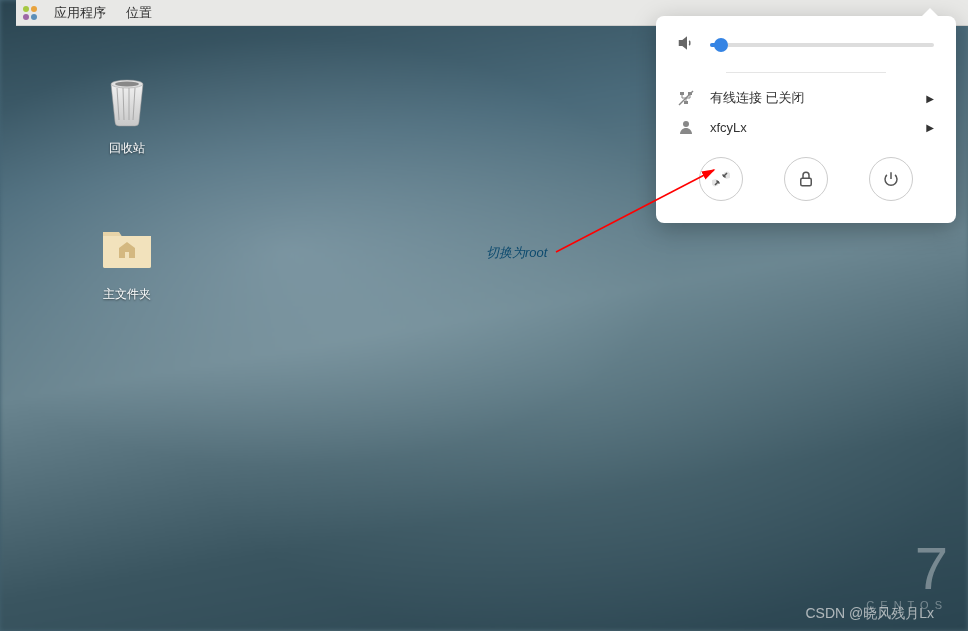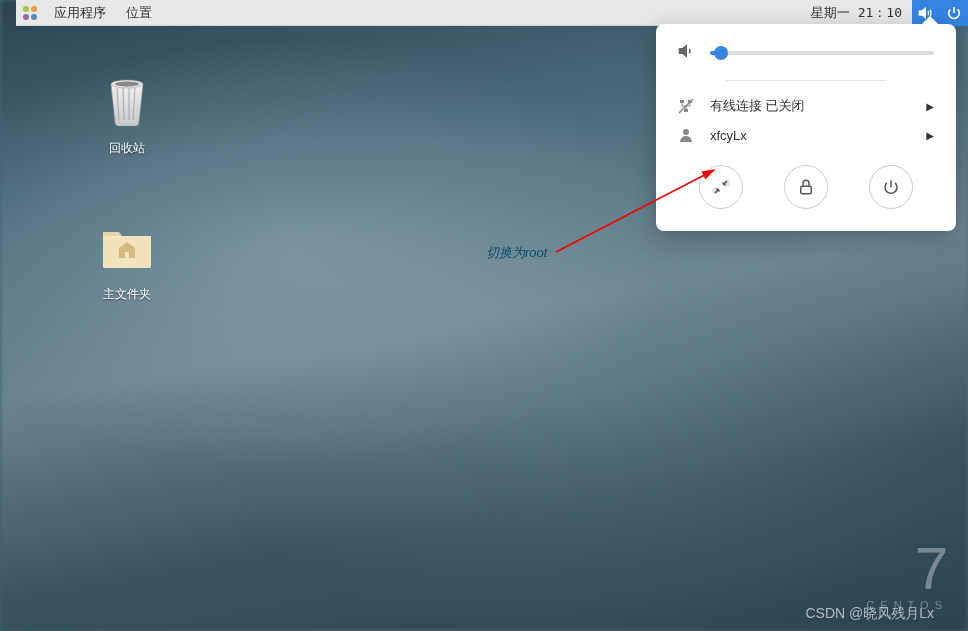--- a/index.html
+++ b/index.html
@@ -44,21 +44,21 @@
       display: flex;
       flex-direction: column;
       align-items: center;
       cursor: pointer;
     }
     .desktop-icon .icon-img { width: 56px; height: 56px; display: flex; align-items: center; justify-content: center; }
     .desktop-icon .icon-label { color: #fff; font-size: 12px; margin-top: 12px; text-shadow: 0 1px 2px rgba(0,0,0,0.6); }
 
     .popup {
       position: absolute;
-      top: 24px;
+      top: 16px;
       right: 12px;
       width: 300px;
       background: #fff;
       border-radius: 8px;
       box-shadow: 0 6px 24px rgba(0,0,0,0.25);
       z-index: 20;
       padding: 18px 0 16px 0;
     }
     .popup::before {
       content: '';
@@ -155,34 +155,20 @@
     <span class="panel-logo">
       <svg viewBox="0 0 16 16">
           <circle cx="4" cy="4" r="3" fill="#a5c843"></circle>
           <circle cx="12" cy="4" r="3" fill="#e8a33d"></circle>
           <circle cx="4" cy="12" r="3" fill="#9d67a6"></circle>
           <circle cx="12" cy="12" r="3" fill="#5c8fb8"></circle>
         </svg>
     </span>
     <span class="panel-item">应用程序</span>
     <span class="panel-item">位置</span>
-  </div>
-  <div class="panel-right">
-    <span class="panel-clock">星期一 21：10</span>
-    <span class="tray-btn active">
-      <svg viewBox="0 0 24 24" fill="none" stroke="currentColor" stroke-width="2">
-          <path d="M11 5 6 9H2v6h4l5 4V5z" fill="currentColor"></path>
-          <path d="M15 9c1 1 1 5 0 6M18 7c2 2 2 8 0 10"></path>
-        </svg>
-    </span>
-    <span class="tray-btn active">
-      <svg viewBox="0 0 24 24" fill="none" stroke="currentColor" stroke-width="2.5">
-          <path d="M12 3v9M6.5 6.5a8 8 0 1 0 11 0"></path>
-        </svg>
-    </span>
   </div>
 </div>
 
 <div class="desktop-icon" style="top:72px; left:82px;">
   <div class="icon-img">
     <svg viewBox="0 0 56 56">
         <defs>
           <linearGradient id="tg" x1="0" y1="0" x2="0" y2="1">
             <stop offset="0" stop-color="#f0f0f0"></stop>
             <stop offset="1" stop-color="#c8c8c8"></stop>

